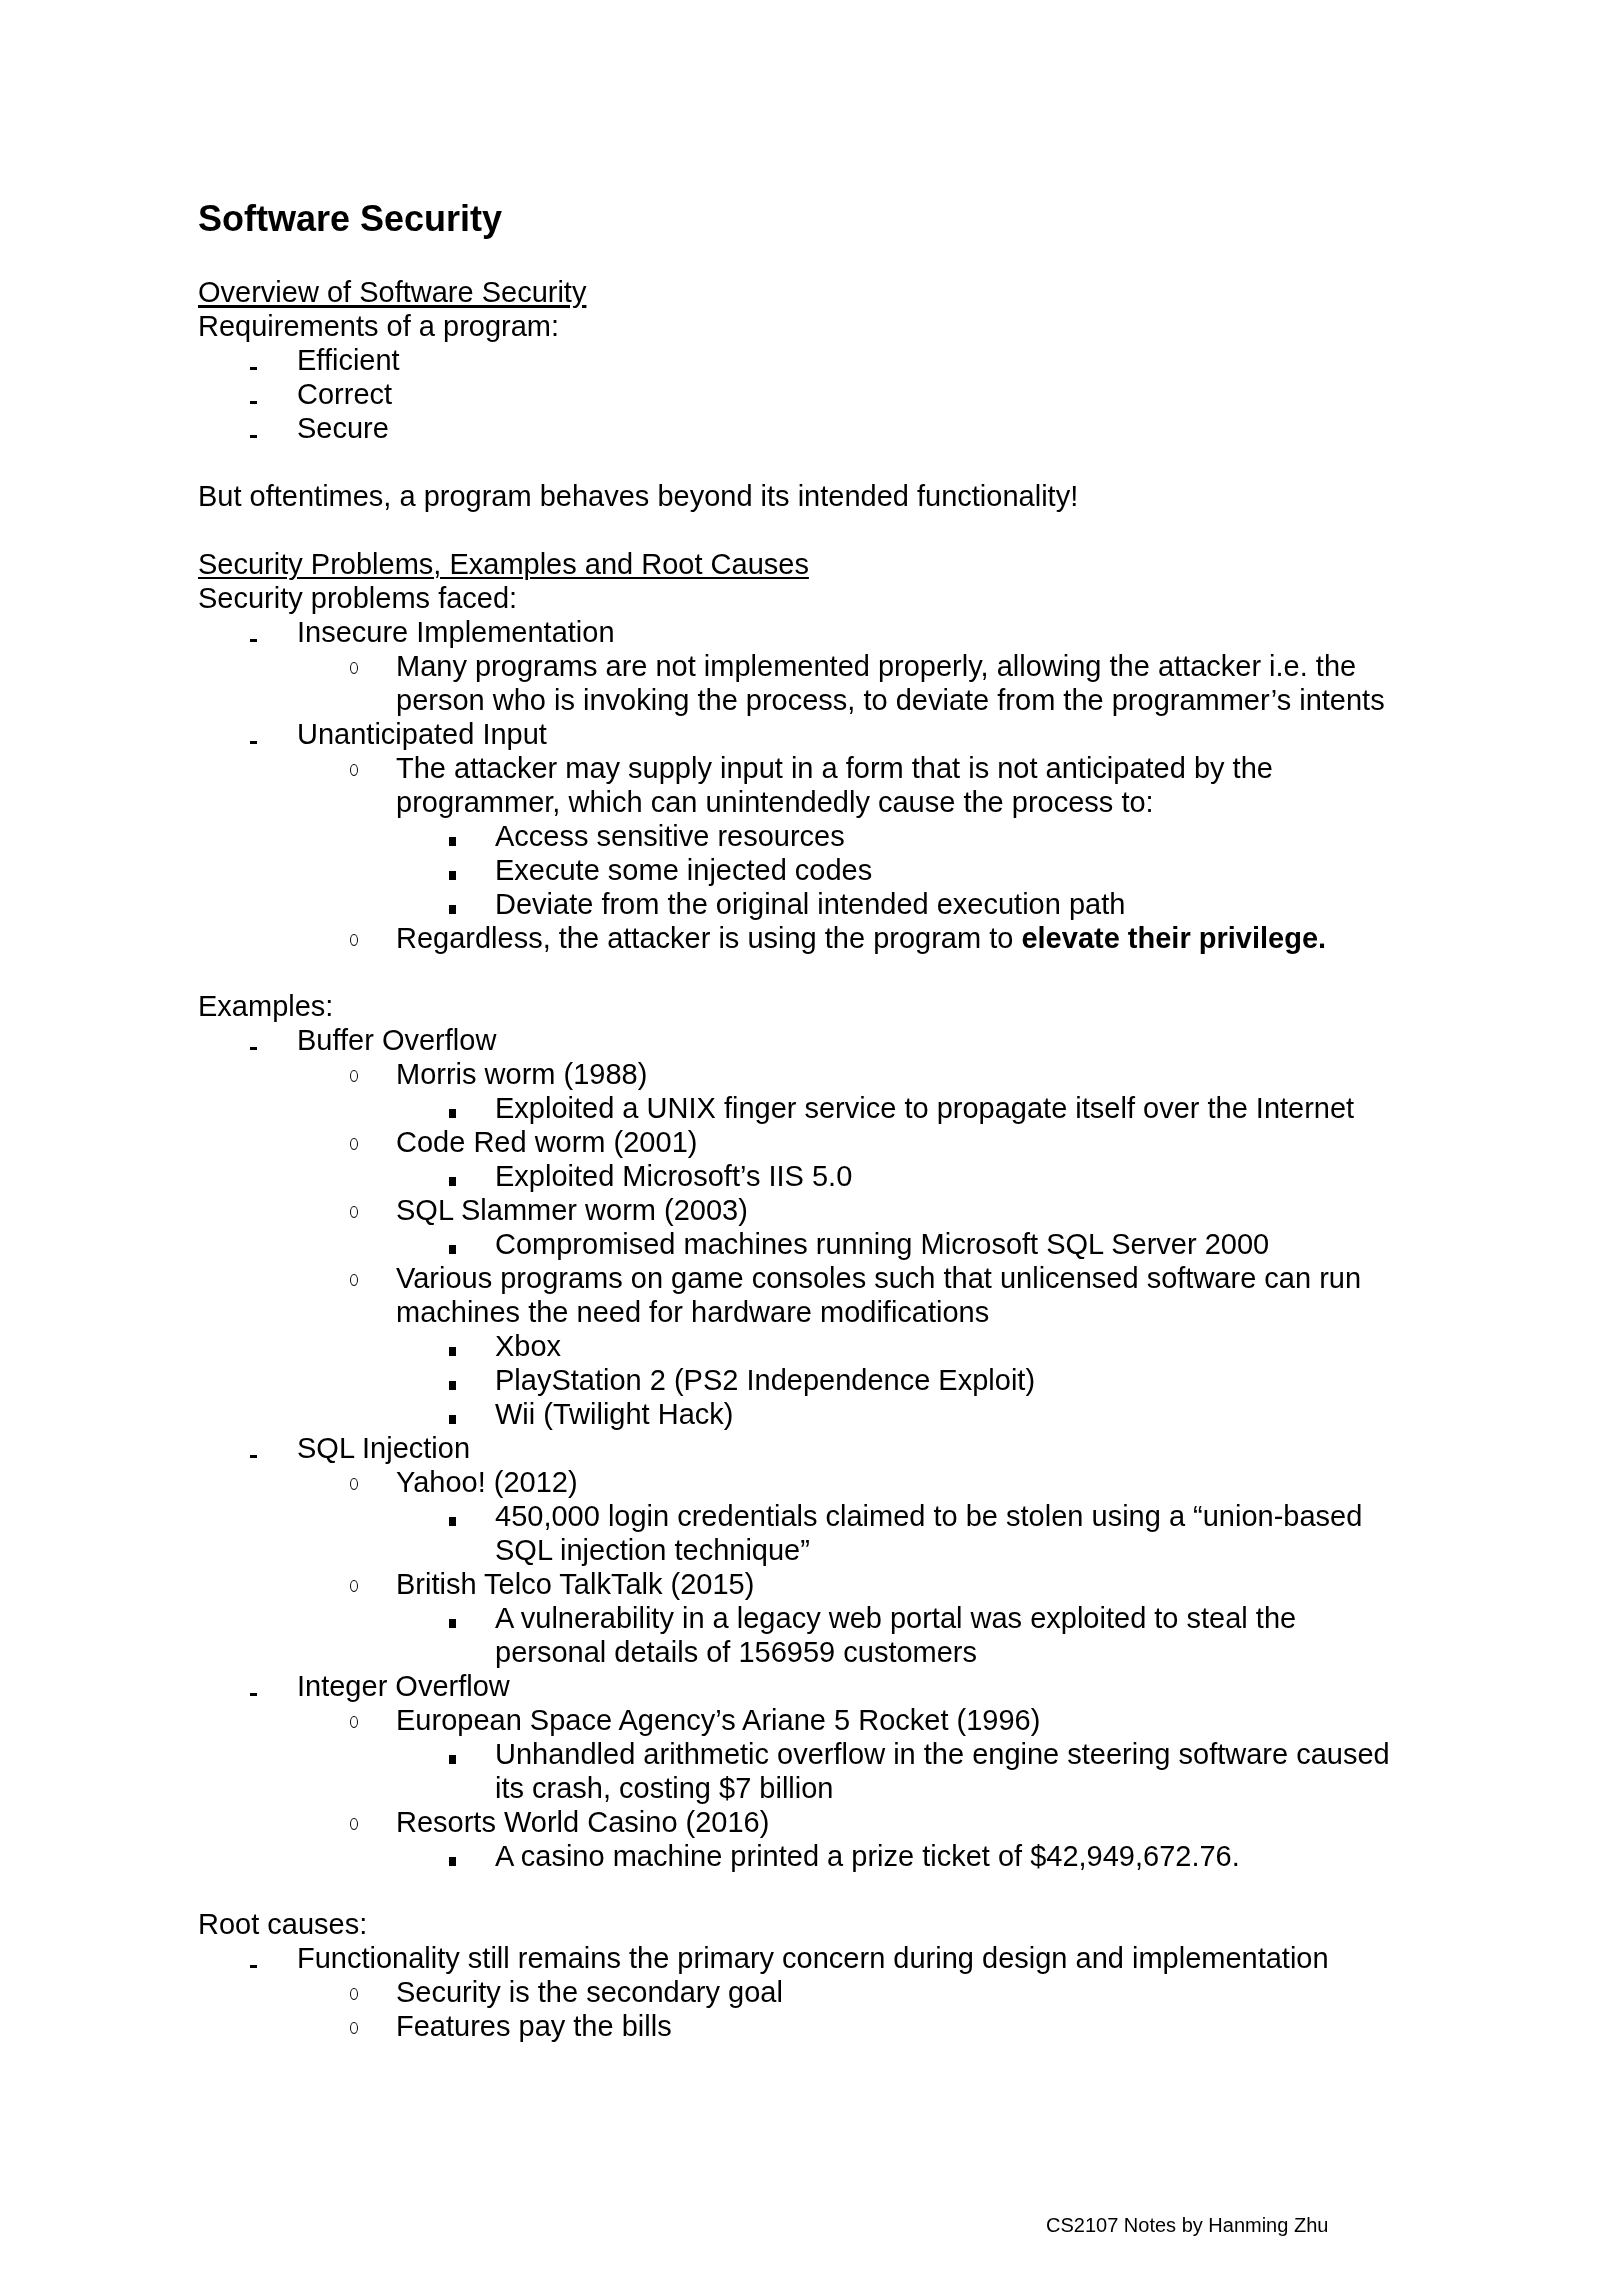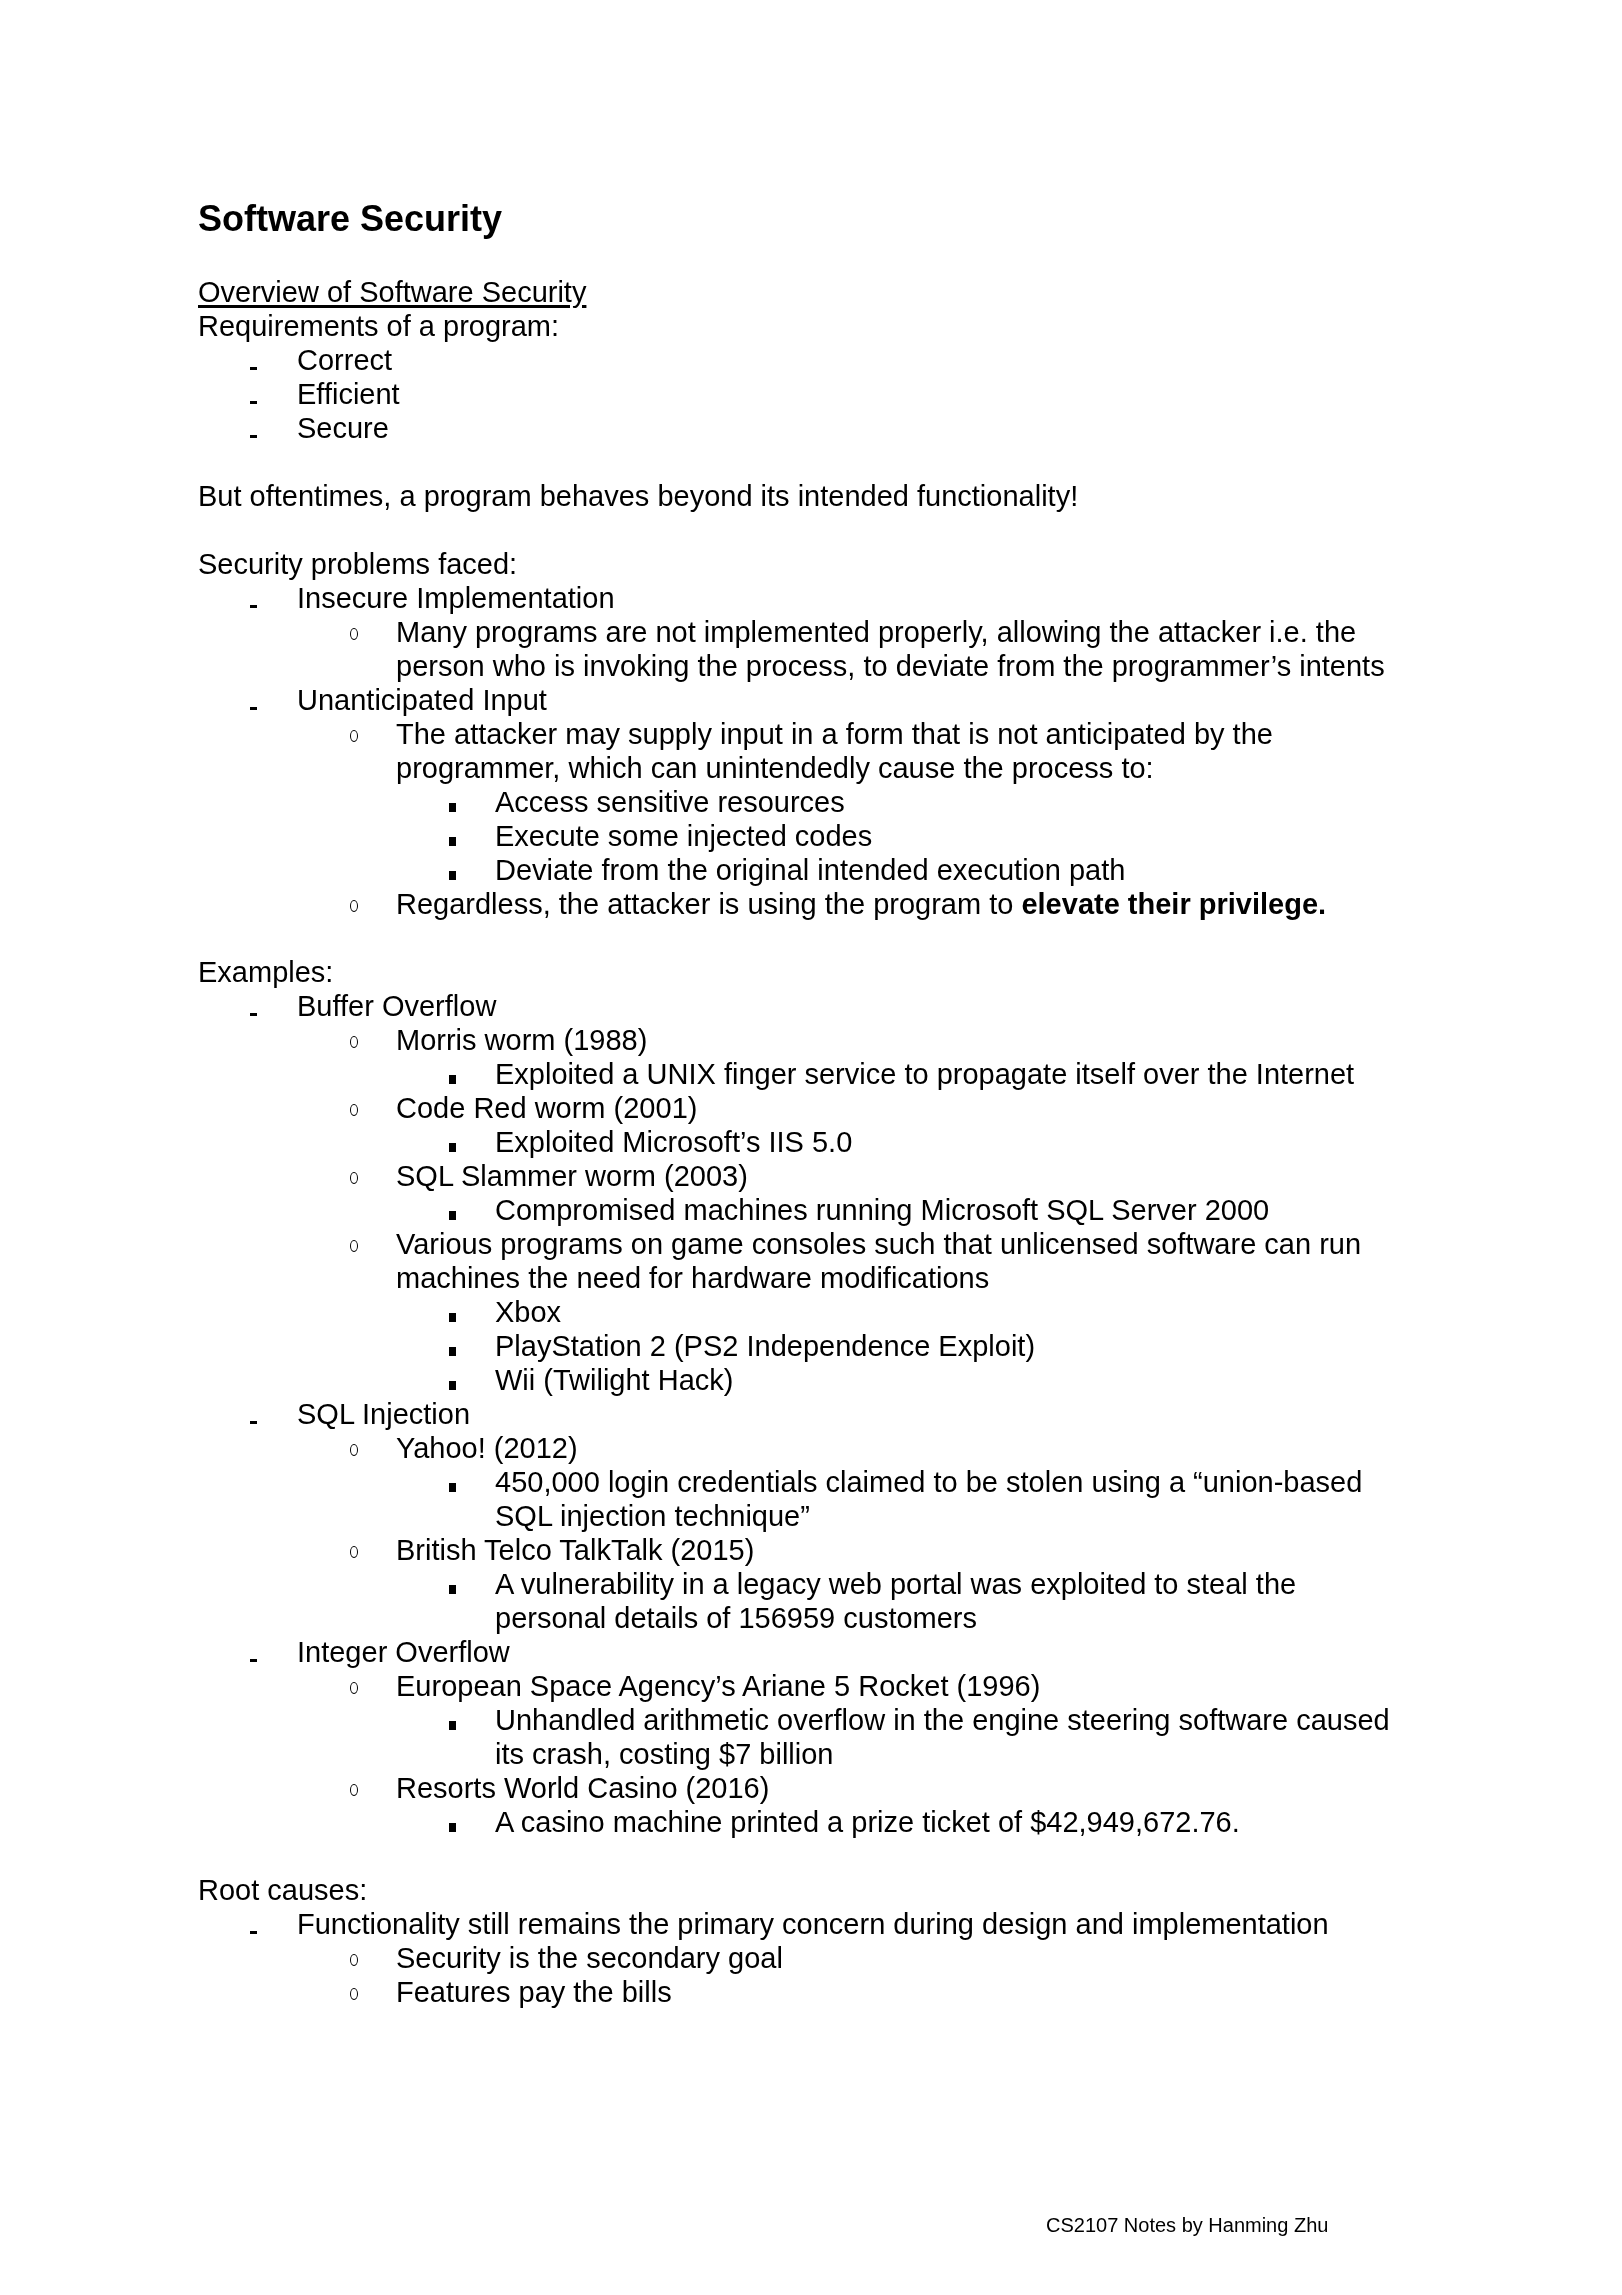--- a/index.html
+++ b/index.html
@@ -29,34 +29,35 @@
 
 <div class="page">
   <div class="title">Software Security</div>
 
   <div class="content">
 
     <div class="line"><span class="h-bold-u">Overview of Software Security</span></div>
     <div class="line">Requirements of a program:</div>
     <div class="line l1">
         <span class="b"><span class="dash"></span></span>
+        <span class="t">Efficient</span>
+      </div>
+    <div class="line l1">
+        <span class="b"><span class="dash"></span></span>
         <span class="t">Correct</span>
       </div>
     <div class="line l1">
         <span class="b"><span class="dash"></span></span>
-        <span class="t">Efficient</span>
-      </div>
-    <div class="line l1">
-        <span class="b"><span class="dash"></span></span>
         <span class="t">Secure</span>
       </div>
     <div class="blank"></div>
     <div class="line">But oftentimes, a program behaves beyond its intended functionality!</div>
     <div class="blank"></div>
 
+    <div class="line"><span class="h-u">Security Problems, Examples and Root Causes</span></div>
     <div class="line">Security problems faced:</div>
     <div class="line l1">
         <span class="b"><span class="dash"></span></span>
         <span class="t">Insecure Implementation</span>
       </div>
     <div class="line l2">
         <span class="b"><span class="circ"></span></span>
         <span class="t">Many programs are not implemented properly, allowing the attacker i.e. the</span>
       </div>
     <div class="line l2c">

